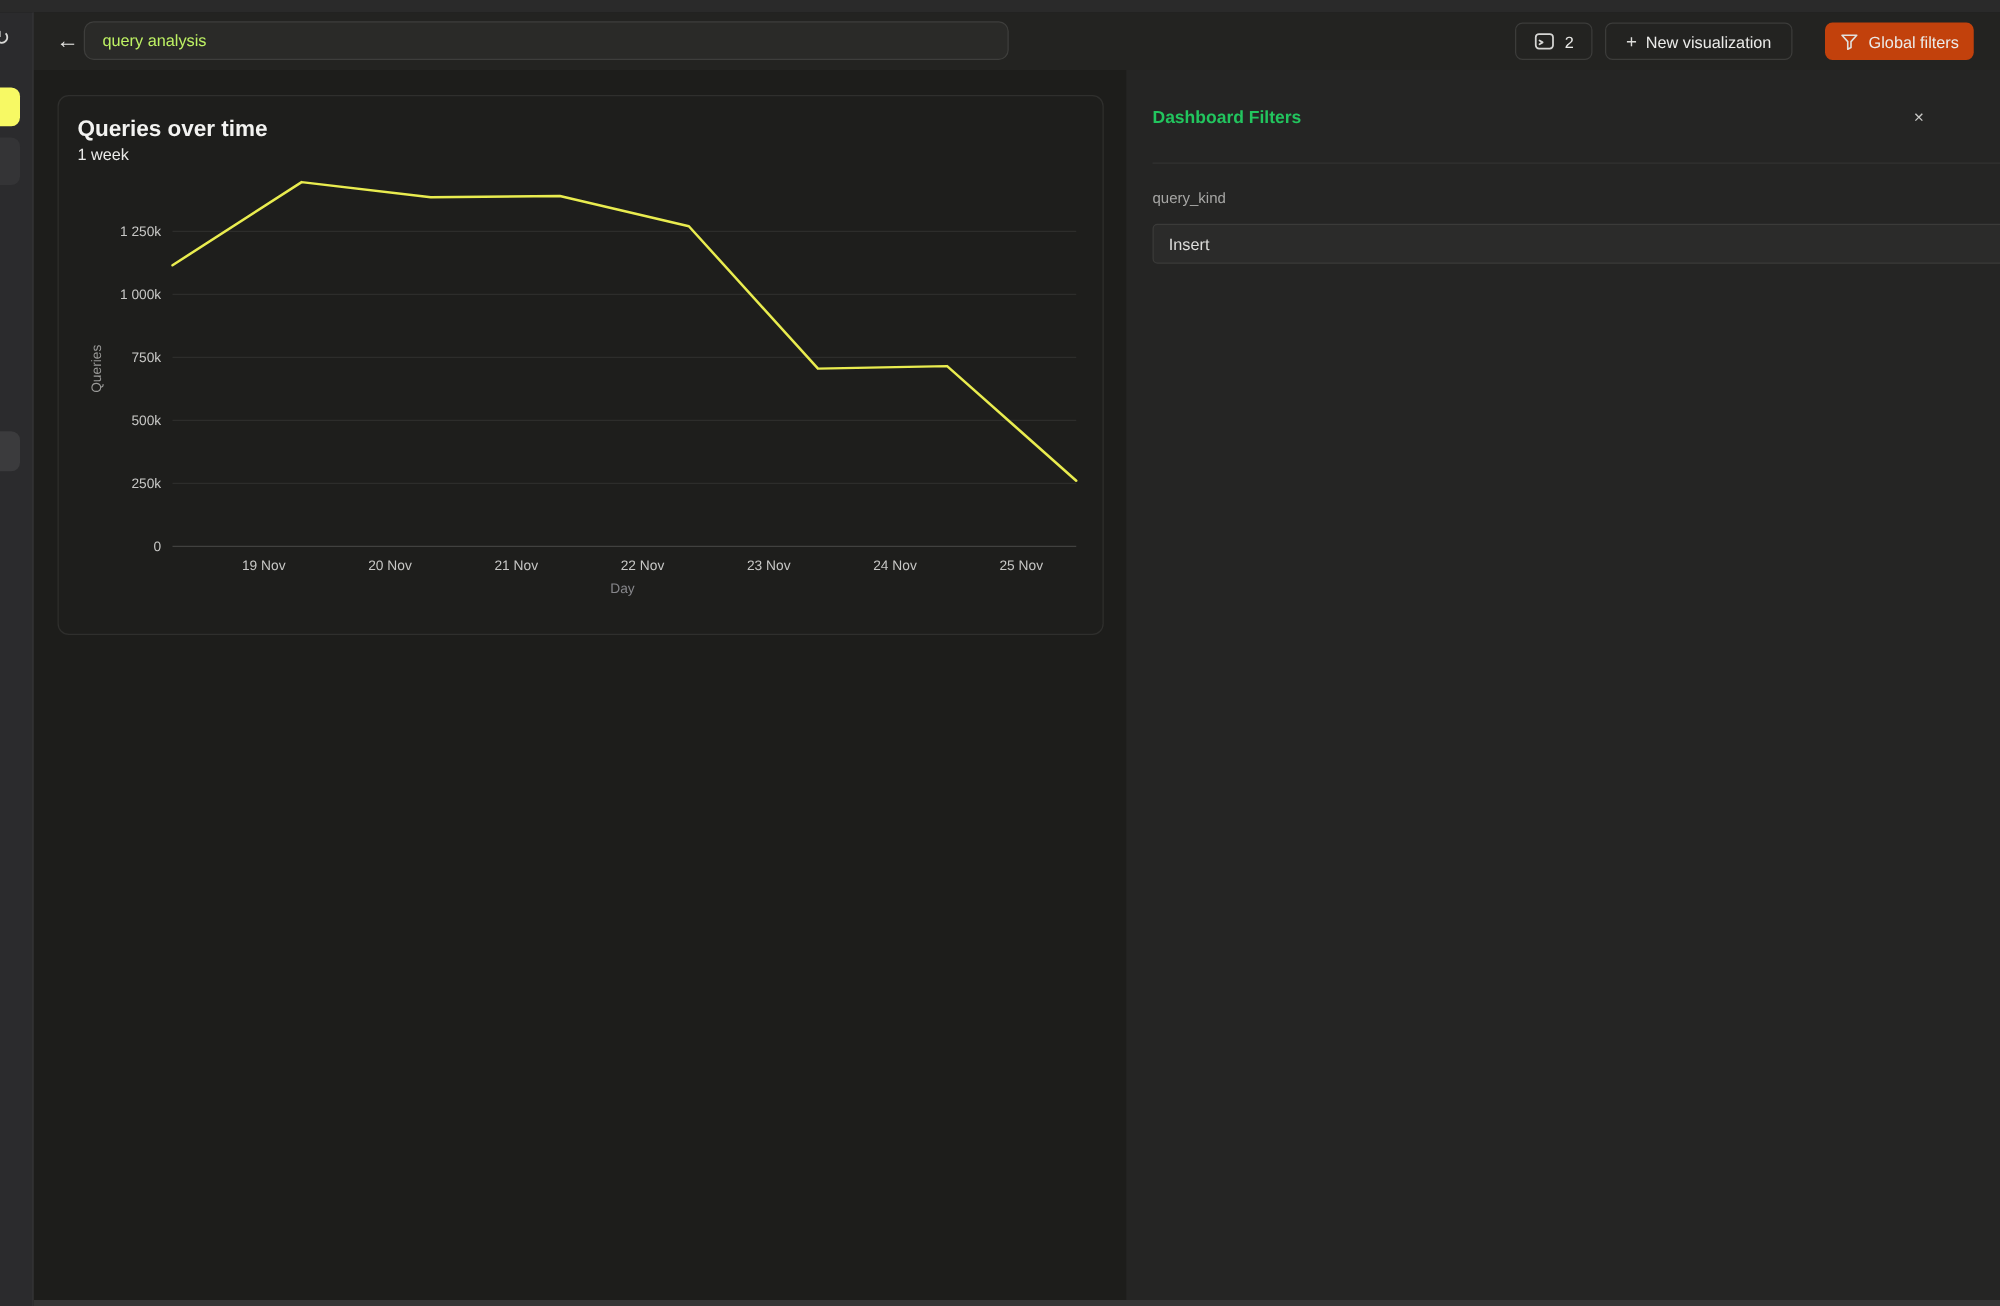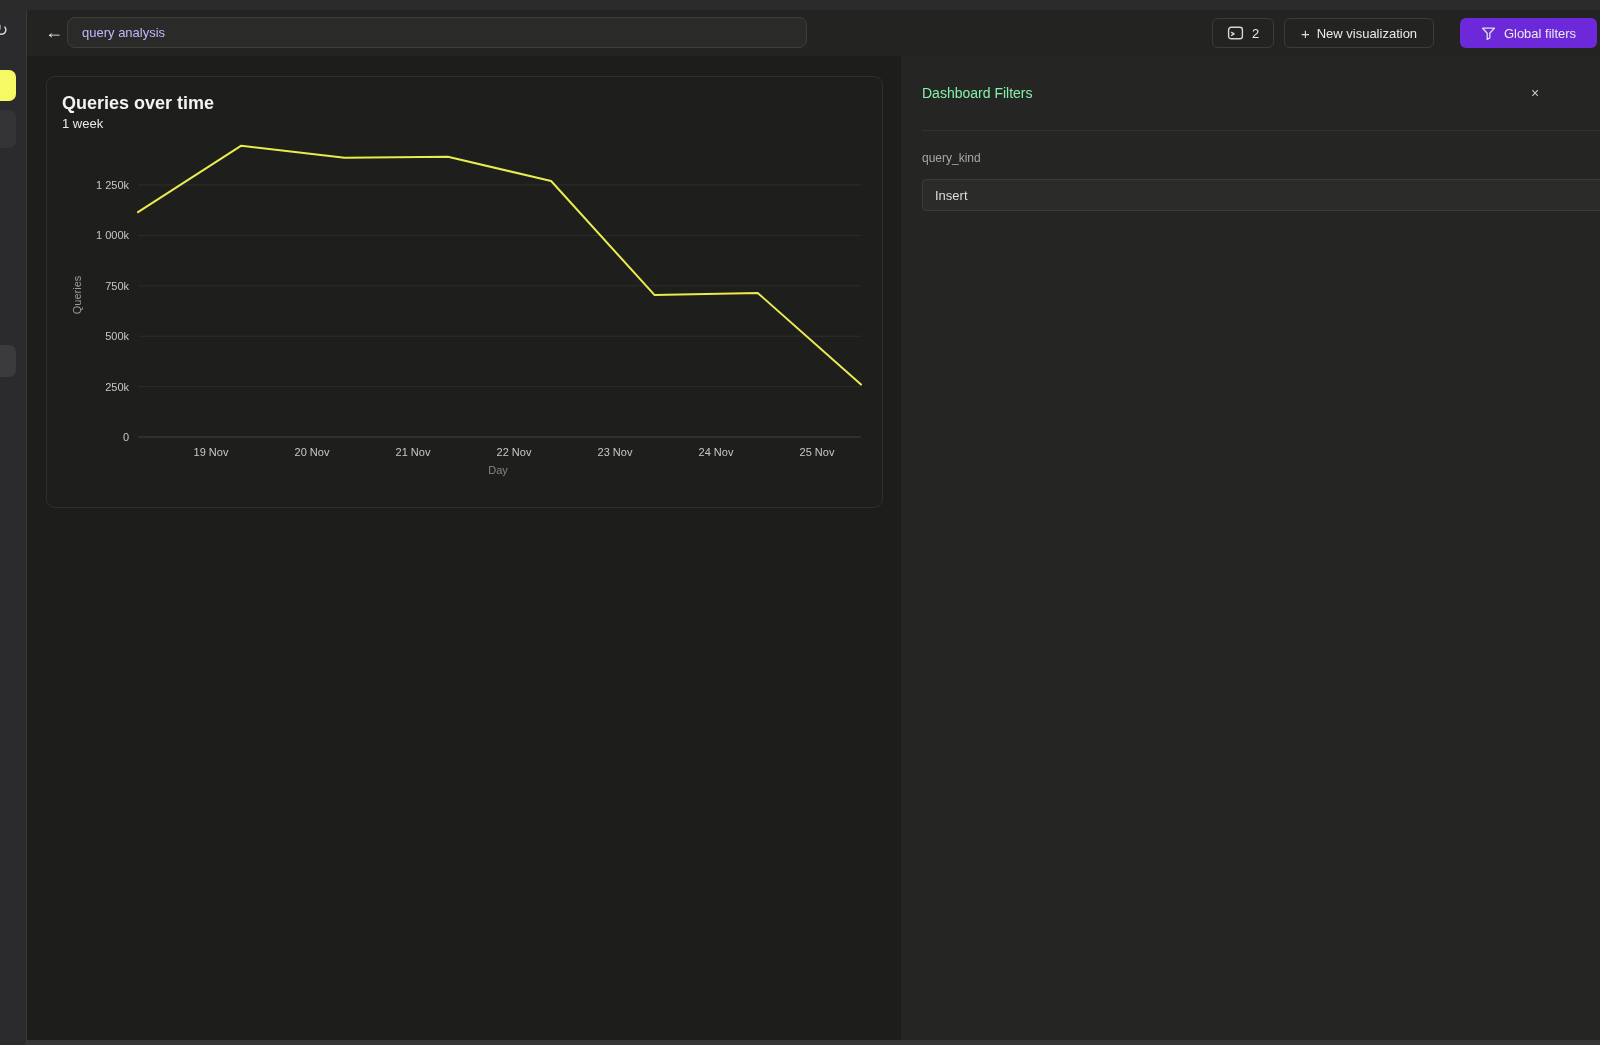--- a/index.html
+++ b/index.html
@@ -18,26 +18,26 @@
   .pill { position:absolute; left:-9px; width:25px; border-radius:7px; }
   .pill-active { top:60px; height:31px; background:#f7f964; }
   .pill-gray1 { top:100px; height:38px; background:#343436; }
   .pill-gray2 { top:335px; height:32px; background:#3b3b3d; }
 
   
   .topbar { position:absolute; left:27px; top:10px; width:1573px; height:46px; background:#232321; }
   .back-btn { position:absolute; left:11px; top:7px; width:32px; height:31px; display:flex; align-items:center; justify-content:center;
               color:#e6e6e4; font-size:18px; cursor:pointer; border-radius:6px; }
   .title-input { position:absolute; left:40px; top:7px; width:740px; height:31px; background:#2a2a28; border:1px solid #3e3e3c;
-                 border-radius:8px; color:#c4b5fd; font-size:13px; padding:0 14px; outline:none; font-family:"Liberation Sans",sans-serif; }
+                 border-radius:8px; color:#bef264; font-size:13px; padding:0 14px; outline:none; font-family:"Liberation Sans",sans-serif; }
   .tb-btn { position:absolute; top:8px; height:30px; border-radius:6px; display:flex; align-items:center; justify-content:center;
             gap:8px; font-size:13px; color:#ebebe9; cursor:pointer; }
   .btn-count  { left:1185px; width:62px;  border:1px solid #3c3c3a; }
   .btn-new    { left:1257px; width:150px; border:1px solid #3c3c3a; }
-  .btn-global { left:1433px; width:137px; background:#6d28d9; }
+  .btn-global { left:1433px; width:119px; background:#c2410c; }
   .tb-btn svg { display:block; }
   .plus-glyph { font-size:15px; color:#dcdcda; margin-right:-1px; }
 
   
   .main { position:absolute; left:27px; top:56px; width:874px; height:989px; background:#1d1d1b; }
 
   .card { position:absolute; border:1px solid #2f2f2d; border-radius:9px; background:#1e1e1c; }
   .chart-card { left:19px; top:20px; width:837px; height:432px; }
   .card-title { position:absolute; left:15px; top:16px; font-size:18px; font-weight:700; color:#f3f3f1; }
   .chart-subtitle { position:absolute; left:15px; top:39px; font-size:13px; font-weight:400; color:#eaeae8; }
@@ -48,21 +48,21 @@
             font-family:"DejaVu Sans Mono",monospace; font-size:12px; }
   .qtable col.c-idx  { width:23px; }
   .qtable col.c-kind { width:167px; }
   .qtable col.c-num  { width:165px; }
   .qtable th { height:28px; background:#292927; color:#a3a3a1; font-weight:400; text-align:left; padding:0 0 0 9px;
                border:1px solid #343432; }
   .qtable th.idx { text-align:center; padding:0; }
 
   
   .filters-panel { position:absolute; left:901px; top:56px; width:699px; height:989px; background:#252524; }
-  .panel-title { position:absolute; left:21px; top:29px; font-size:14px; font-weight:400; color:#86efac; }
+  .panel-title { position:absolute; left:21px; top:29px; font-size:14px; font-weight:700; color:#22c55e; }
   .panel-close { position:absolute; left:624px; top:27px; width:20px; height:20px; display:flex; align-items:center; justify-content:center;
                  color:#c9c9c7; font-size:14px; cursor:pointer; }
   .panel-divider { position:absolute; left:21px; right:0; top:74px; height:1px; background:#323231; }
   .field-label { position:absolute; left:21px; top:95px; font-size:12px; color:#a7a7a5; }
   .field-input { position:absolute; left:21px; top:123px; width:736px; height:32px; background:#2b2b2a; border:1px solid #3b3b39;
                  border-radius:4px; color:#dddddb; font-size:13px; padding:0 12px; outline:none; font-family:"Liberation Sans",sans-serif; }
 
   
   .bottom-scrollbar { position:absolute; left:27px; bottom:0; width:1573px; height:5px; background:#353535; }
 </style>

